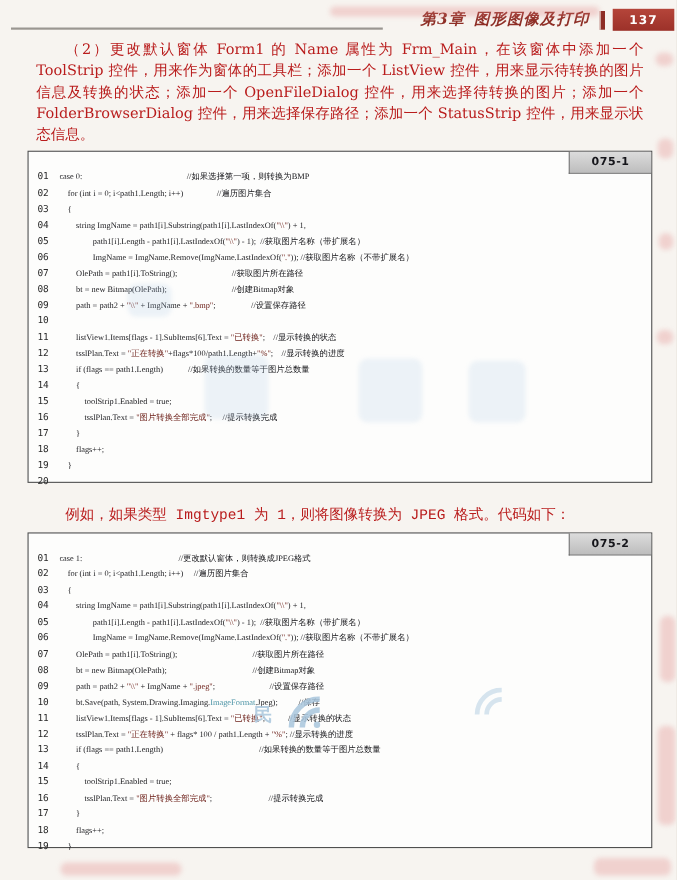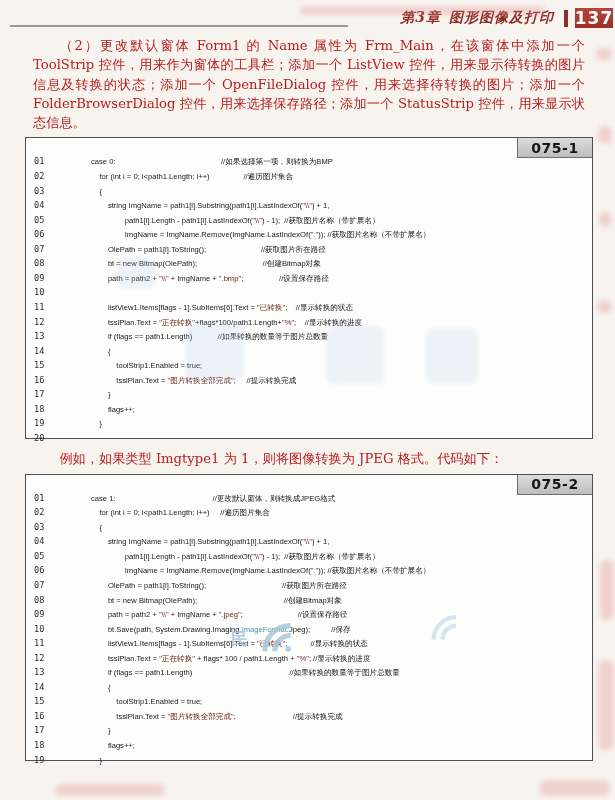--- a/index.html
+++ b/index.html
@@ -14,55 +14,55 @@
   .hdr-rule{position:absolute;left:10px;top:18px;width:338px;height:2px;background:#9a9691;}
   .hdr-row{position:absolute;right:0;top:0;display:flex;align-items:center;height:22px;}
   .hdr-title{
     font-weight:bold;font-style:italic;font-size:14px;letter-spacing:1px;
     color:#8e2e26;white-space:nowrap;
   }
   .hdr-title .chap{margin-right:8px;}
   .hdr-bar{display:inline-block;width:4px;height:17px;background:#8e2e26;margin:0 7px 0 9px;border-left:1px solid #f7f4f0;}
   .hdr-page{
     display:inline-flex;align-items:center;justify-content:center;
-    width:38px;height:20px;margin-right:2px;
+    width:56px;height:20px;margin-right:2px;
     background:linear-gradient(#b5453a,#9c3129);
     color:#fff;font-family:"DejaVu Sans","Liberation Sans",sans-serif;
-    font-weight:bold;font-size:17px;letter-spacing:1px;
+    font-weight:bold;font-size:11px;letter-spacing:1px;
   }
   
   .content{position:absolute;left:25px;right:22px;top:36px;}
   .para{
     margin:0 8px 2px 8px;text-indent:2em;text-align:justify;
     font-size:13.2px;line-height:19.3px;color:#b91c1c;
   }
-  .para.mid{margin-top:10px;margin-bottom:4px;}
+  .para.mid{margin-top:20px;margin-bottom:4px;font-family:Liberation Mono, monospace;}
   
   .code-block{
     position:relative;margin:5px 0 0 0;border:1px solid #4f4f4f;background:#fdfdfc;
     padding:5px 4px 4px 6px;
   }
   .code-label{
     position:absolute;top:0;right:0;width:74px;height:19px;
     display:flex;align-items:center;justify-content:center;
     background:linear-gradient(#dcdcdc,#bdbdbd);
     border-left:1px solid #6e6e6e;border-bottom:1px solid #6e6e6e;
     font-family:"DejaVu Sans","Liberation Sans",sans-serif;
-    font-size:14px;font-weight:bold;letter-spacing:.5px;color:#15151a;
+    font-size:10px;font-weight:bold;letter-spacing:.5px;color:#15151a;
   }
   .code-line{display:flex;align-items:baseline;height:14.55px;}
   .ln{
     flex:0 0 20px;text-align:left;
     font-family:"DejaVu Sans Mono","Liberation Mono",monospace;
     font-size:8.6px;color:#2a2a2a;padding-left:2px;margin-top:13px;
   }
   .ct{
     flex:1;white-space:pre;overflow:hidden;
-    font-family:Liberation Sans, sans-serif;
-    font-size:7.6px;letter-spacing:0;color:#1a1a1e;margin-left:37px;
+    font-family:Liberation Serif, serif;
+    font-size:7.6px;letter-spacing:0;color:#1a1a1e;
   }
   .ct .str{color:#6e221b;}
   .ct .type{color:#4b93a5;}
   .ct .cmt{color:#141418;}
   
   .artifact{position:absolute;pointer-events:none;}
   .pink{background:rgba(225,130,128,.30);filter:blur(2.5px);border-radius:6px;}
   .blue{background:rgba(170,200,228,.20);filter:blur(2px);border-radius:8px;}
   
   .watermark{

